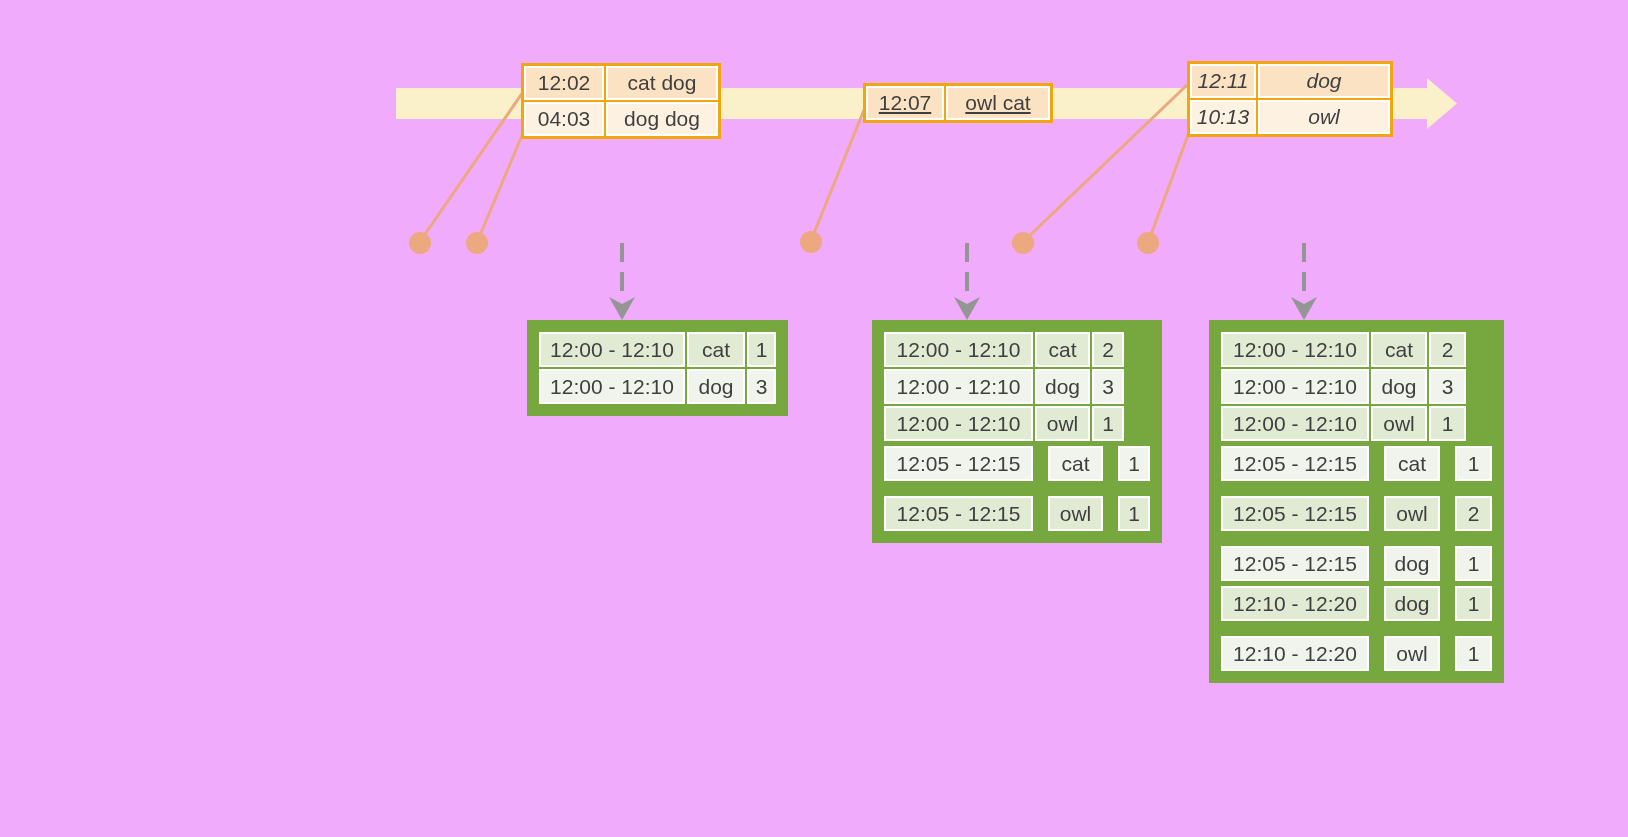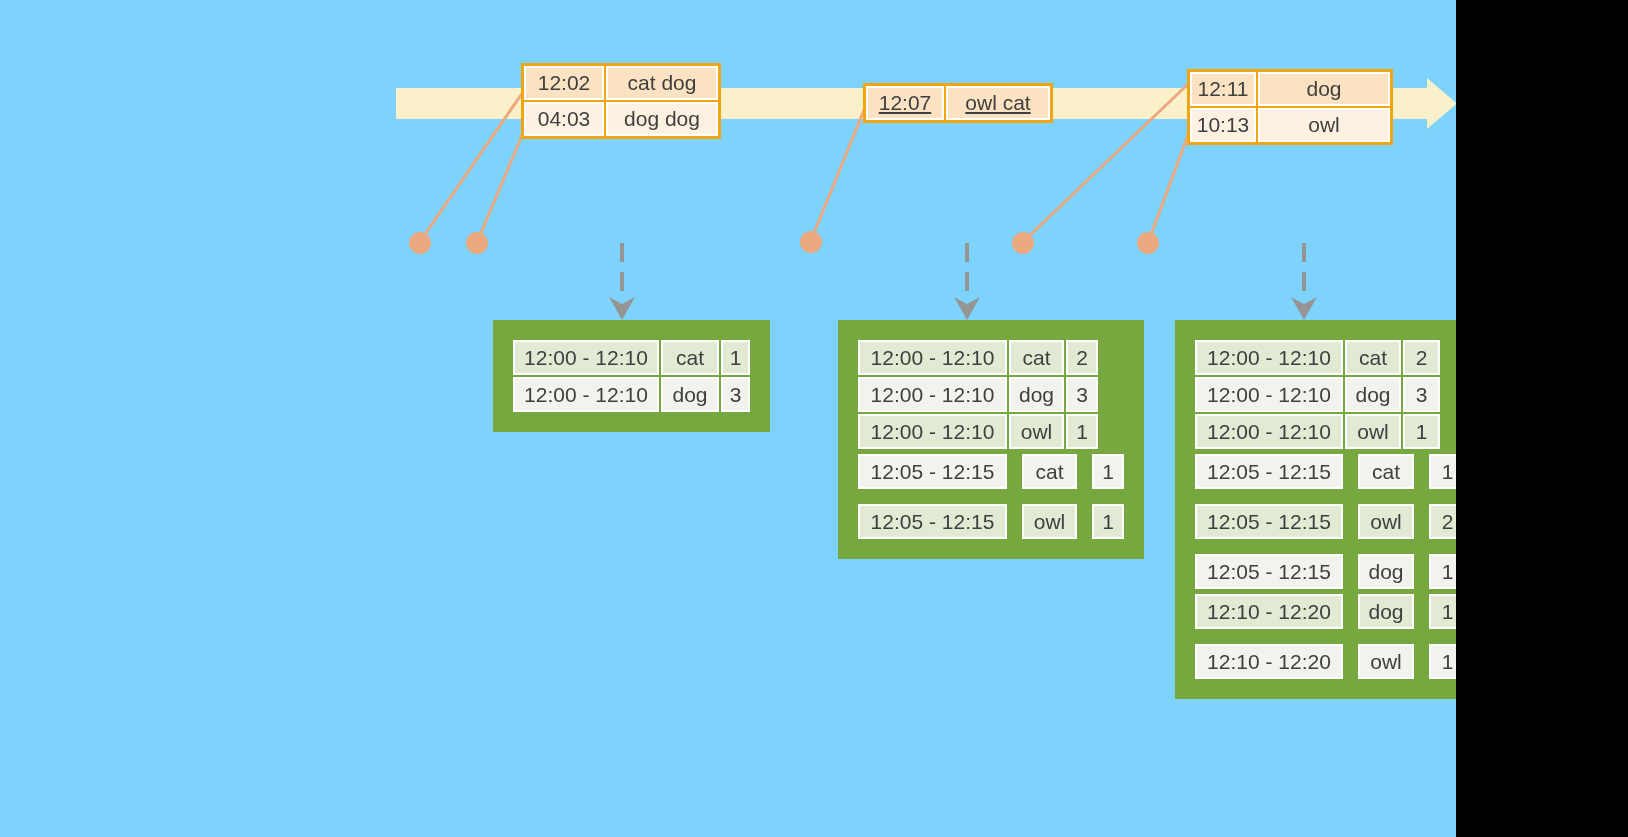--- a/index.html
+++ b/index.html
@@ -1,31 +1,31 @@
 <!DOCTYPE html>
 <html><head>
 <meta charset="utf-8">
 <style>
   html,body{margin:0;padding:0;background:#000;}
-  .canvas{position:relative;width:1456px;height:837px;background:#7dd3fc;overflow:hidden;
+  .canvas{position:relative;width:1628px;height:837px;background:#f0abfc;overflow:hidden;
           font-family:"Liberation Sans", sans-serif;color:#3f3f3f;}
   .layer{position:absolute;left:0;top:0;}
 
   
   .ebox{position:absolute;background:#F2A60D;padding:3px;display:grid;gap:2px;box-sizing:border-box;}
   .ebox .ecell{border:2px solid #ffffff;display:flex;align-items:center;justify-content:center;
                font-size:21px;height:34px;box-sizing:border-box;}
   .ecell.dark{background:#FBE2C2;}
   .ecell.light{background:#FDF2E2;}
   .ebox1{left:521px;top:63px;grid-template-columns:80px 112px;grid-auto-rows:34px;}
   .ebox2{left:863px;top:83px;grid-template-columns:78px 104px;grid-auto-rows:34px;text-decoration:underline;}
-  .ebox3{left:1187px;top:69px;grid-template-columns:66px 132px;grid-auto-rows:34px;}
+  .ebox3{left:1187px;top:61px;grid-template-columns:66px 132px;grid-auto-rows:34px;font-style:italic;}
 
   
-  .gtable{position:absolute;background:#76A83F;padding:20px;display:flex;flex-direction:column;gap:2px;box-sizing:border-box;}
+  .gtable{position:absolute;background:#76A83F;padding:12px;display:flex;flex-direction:column;gap:2px;box-sizing:border-box;margin-left:34px;}
   .group{display:grid;gap:2px;}
   .group + .group{margin-top:3px;gap:15px;}
   .gtable .cell{border:2px solid #ffffff;display:flex;align-items:center;justify-content:center;
                 font-size:21px;height:35px;box-sizing:border-box;}
   .cell.dark{background:#E1EBD4;}
   .cell.light{background:#F0F4EC;}
   .t1{left:493px;top:320px;}
   .t1 .group{grid-template-columns:146px 58px 29px;}
   .t2{left:838px;top:320px;}
   .t2 .group{grid-template-columns:149px 55px 32px;}

